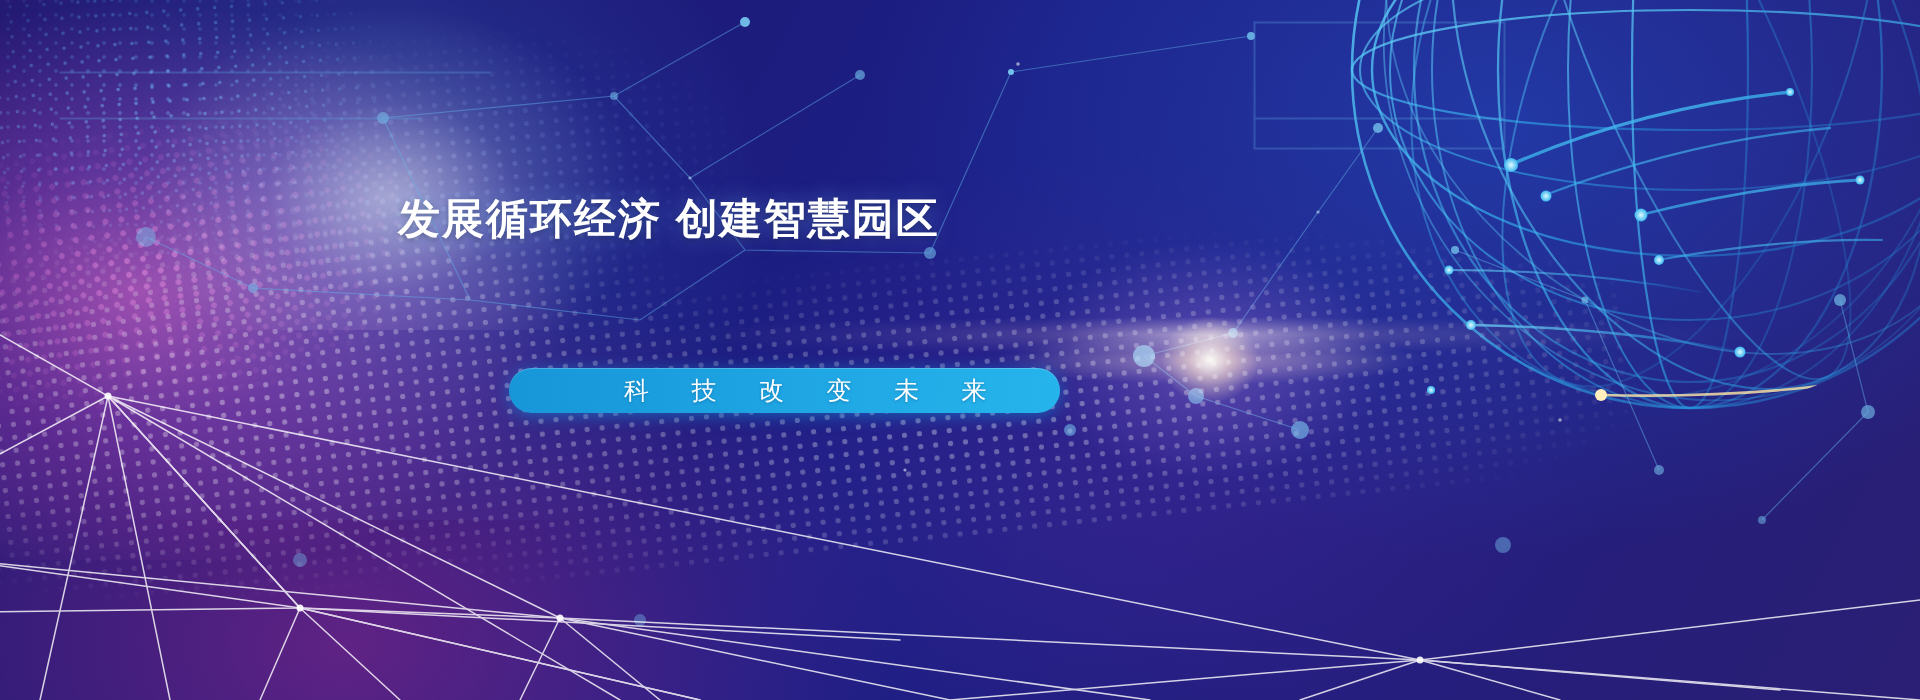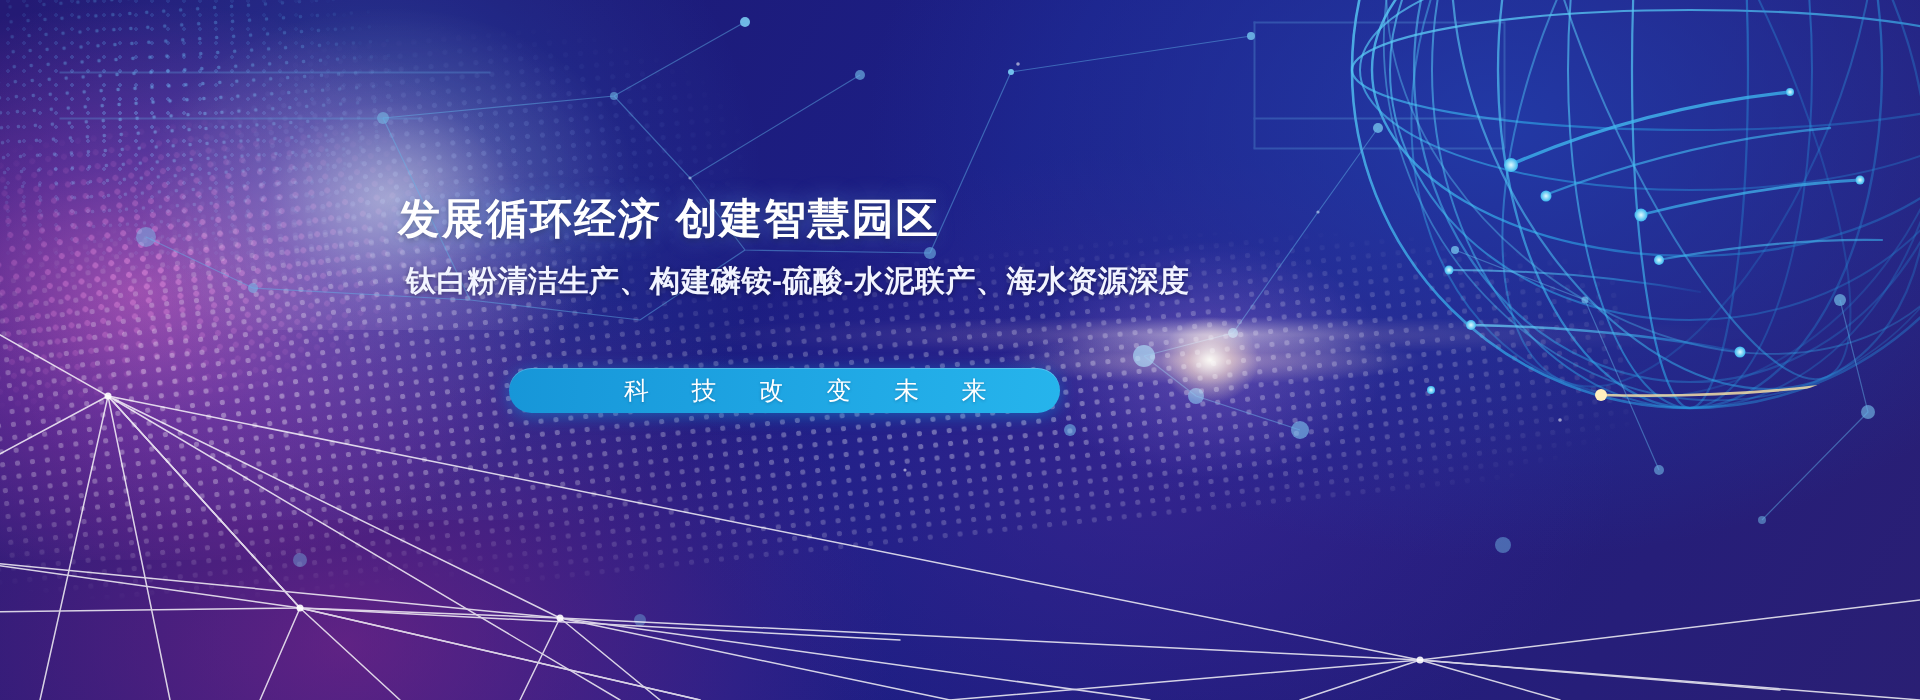--- a/index.html
+++ b/index.html
@@ -346,21 +346,20 @@
   </svg>
 
   <div class="layer" id="flare"></div>
   <div class="layer" id="flare-streak"></div>
 
   <div id="content">
 
     <h1 id="headline">发展循环经济  创建智慧园区</h1>
 
     <div id="subtitle">
-      <div>钛白粉清洁生产、构建磷铵-硫酸-水泥联产、海水资源深度</div>
     </div>
 
     <button id="cta" type="button">
       <span id="cta-label">
         <span>科</span>
         <span>技</span>
         <span>改</span>
         <span>变</span>
         <span>未</span>
         <span>来</span>

